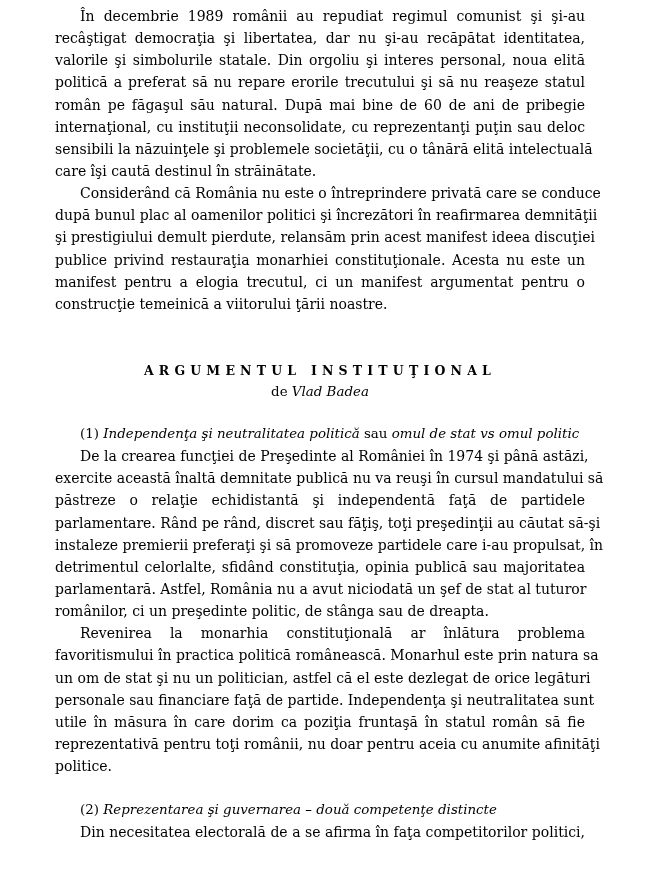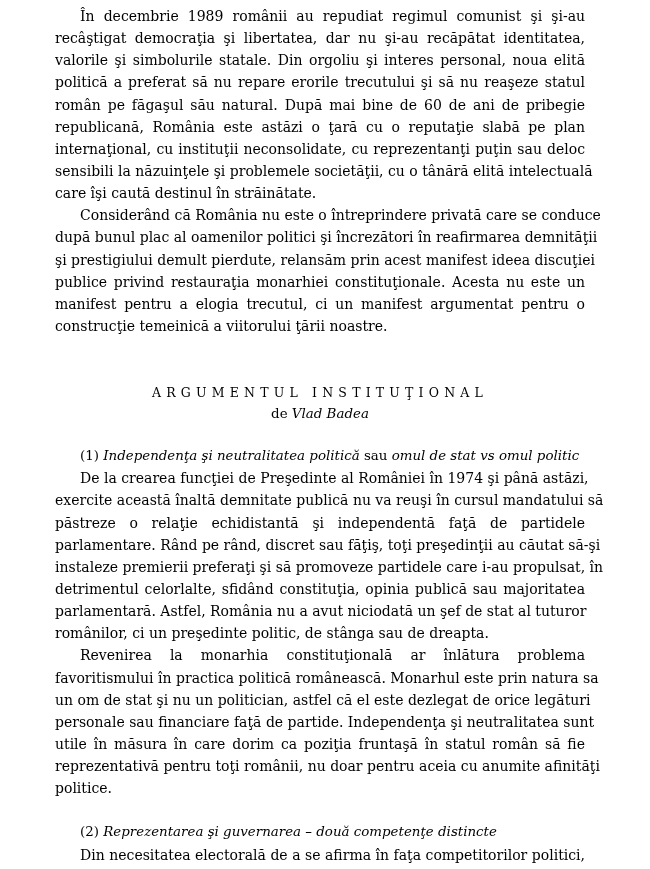--- a/index.html
+++ b/index.html
@@ -4,38 +4,37 @@
 <style>
   html, body { margin: 0; padding: 0; background: #ffffff; }
   body { width: 650px; height: 869px; overflow: hidden; position: relative;
          font-family: "DejaVu Serif", "Liberation Serif", serif; color: #000000; }
   .page { position: absolute; left: 55px; top: 5px; width: 530px; }
   .line { display: block; height: 22.15px; line-height: 22.15px; font-size: 14px;
           text-align: justify; text-align-last: justify; white-space: nowrap; overflow: visible; }
   .line.last { text-align-last: left; }
   .line.indent { text-indent: 25px; }
   .gap { display: block; }
-  .heading { display: block; text-align: center; font-weight: normal; font-size: 12.5px;
+  .heading { display: block; text-align: center; font-weight: bold; font-size: 12.5px;
              letter-spacing: 5.2px; height: 20px; line-height: 20px; }
   .byline { display: block; text-align: center; font-size: 13.4px; height: 22px; line-height: 22px; }
   .byline i, .subhead i { font-style: italic; margin-top: 44px; }
   .subhead { display: block; font-size: 13.4px; height: 22.15px; line-height: 22.15px; text-indent: 25px; white-space: nowrap; }
 </style>
 </head>
 <body>
 
 <div class="page">
 
   <div>
     <span class="line indent">În decembrie 1989 românii au repudiat regimul comunist şi şi-au</span>
     <span class="line">recâştigat democraţia şi libertatea, dar nu şi-au recăpătat identitatea,</span>
     <span class="line">valorile şi simbolurile statale. Din orgoliu şi interes personal, noua elită</span>
     <span class="line">politică a preferat să nu repare erorile trecutului şi să nu reaşeze statul</span>
     <span class="line">român pe făgaşul său natural. După mai bine de 60 de ani de pribegie</span>
-    <span class="line">republicană, România este astăzi o ţară cu o reputaţie slabă pe plan</span>
     <span class="line">internaţional, cu instituţii neconsolidate, cu reprezentanţi puţin sau deloc</span>
     <span class="line">sensibili la năzuinţele şi problemele societăţii, cu o tânără elită intelectuală</span>
     <span class="line last">care îşi caută destinul în străinătate.</span>
   </div>
 
   <div>
     <span class="line indent">Considerând că România nu este o întreprindere privată care se conduce</span>
     <span class="line">după bunul plac al oamenilor politici şi încrezători în reafirmarea demnităţii</span>
     <span class="line">şi prestigiului demult pierdute, relansăm prin acest manifest ideea discuţiei</span>
     <span class="line">publice privind restauraţia monarhiei constituţionale. Acesta nu este un</span>

